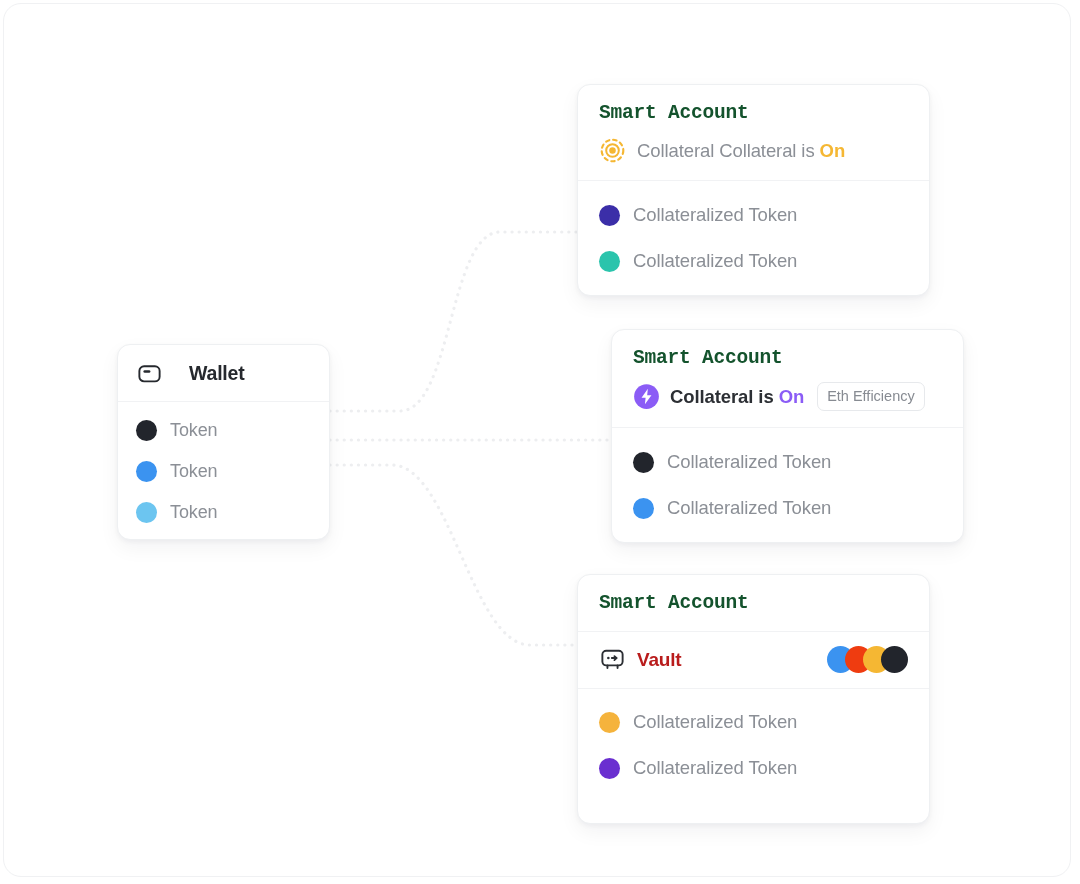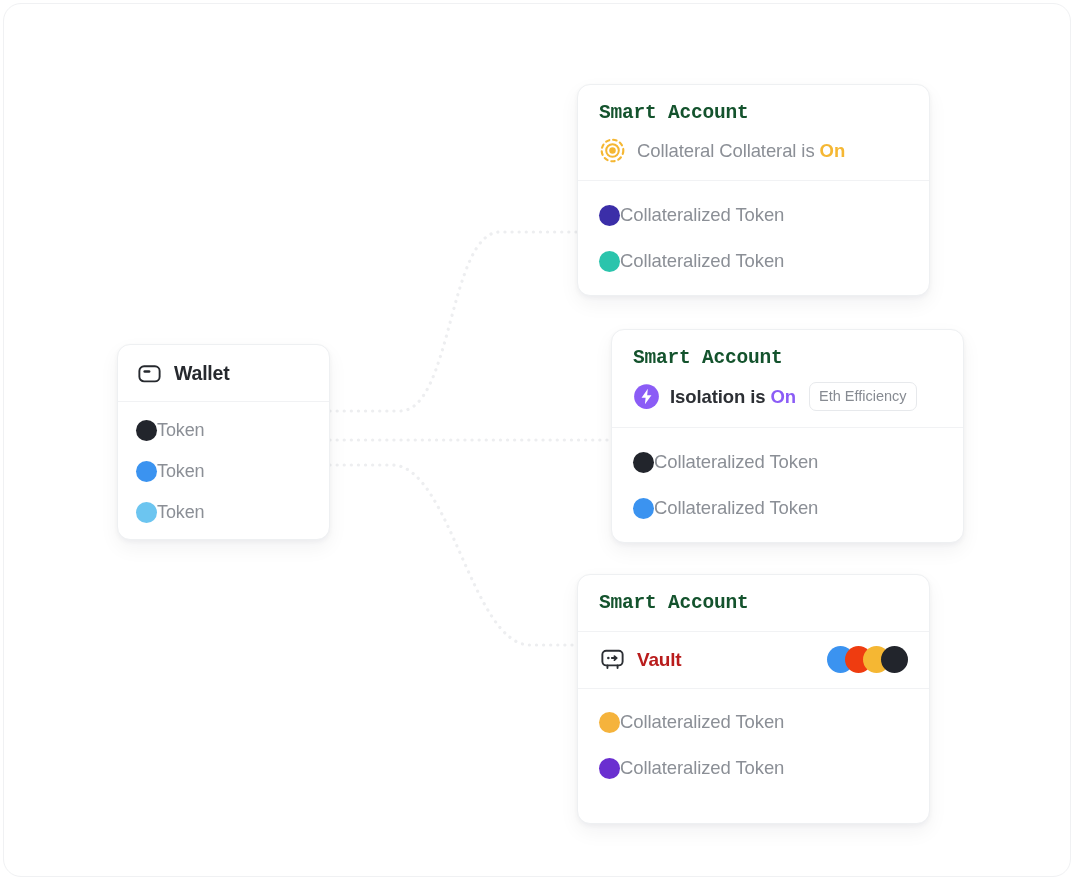--- a/index.html
+++ b/index.html
@@ -89,20 +89,21 @@
     white-space: nowrap;
     background: #ffffff;
     margin-left: 3px;
   }
   .card-body {
     padding: 17px 21px 19px 21px;
   }
   .token-row {
     display: flex;
     align-items: center;
+    gap: 13px;
     height: 34px;
   }
   .token-row + .token-row { margin-top: 12px; }
   .dot {
     width: 21px;
     height: 21px;
     border-radius: 50%;
     flex: 0 0 auto;
   }
   .token-label {
@@ -118,21 +119,21 @@
     top: 344px;
     width: 213px;
     height: 196px;
   }
   #wallet-card .card-head {
     padding: 15px 18px 14px 18px;
   }
   .wallet-head-row {
     display: flex;
     align-items: center;
-    gap: 11px;
+    gap: 26px;
   }
   .wallet-title {
     font-size: 19.5px;
     font-weight: bold;
     color: #26292e;
     letter-spacing: -0.2px;
   }
   #wallet-card .card-body {
     padding: 13px 18px 14px 18px;
   }
@@ -280,21 +281,21 @@
     <div class="card-head">
       <div class="card-title">Smart Account</div>
       <div class="status-row">
         <span class="icon-wrap">
           <svg width="27" height="27" viewBox="0 0 24 24">
             <circle cx="12" cy="12" r="11" fill="#8b5cf6"></circle>
             <path d="M13.2 5.2 L7.6 13.1 H11.2 L10.6 18.8 L16.4 10.8 H12.6 Z" fill="#ffffff"></path>
           </svg>
         </span>
         <span class="status-text strong">
-          <span>Isolation is</span>
+          <span>Collateral is</span>
           <span class="status-on" style="color:#8b5cf6">On</span>
         </span>
         <span class="badge">Eth Efficiency</span>
       </div>
     </div>
     <div class="card-body">
       <div class="token-row">
         <span class="dot" style="background:#22252c"></span>
         <span class="token-label">Collateralized Token</span>
       </div>

